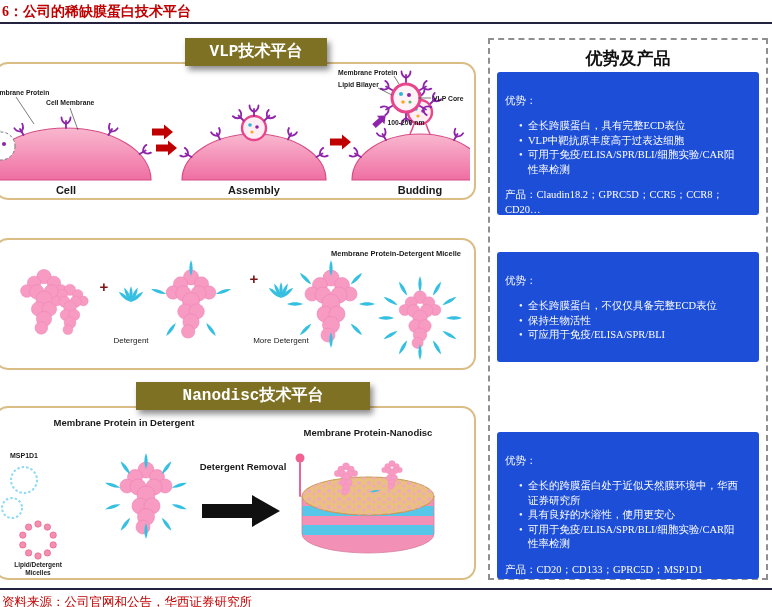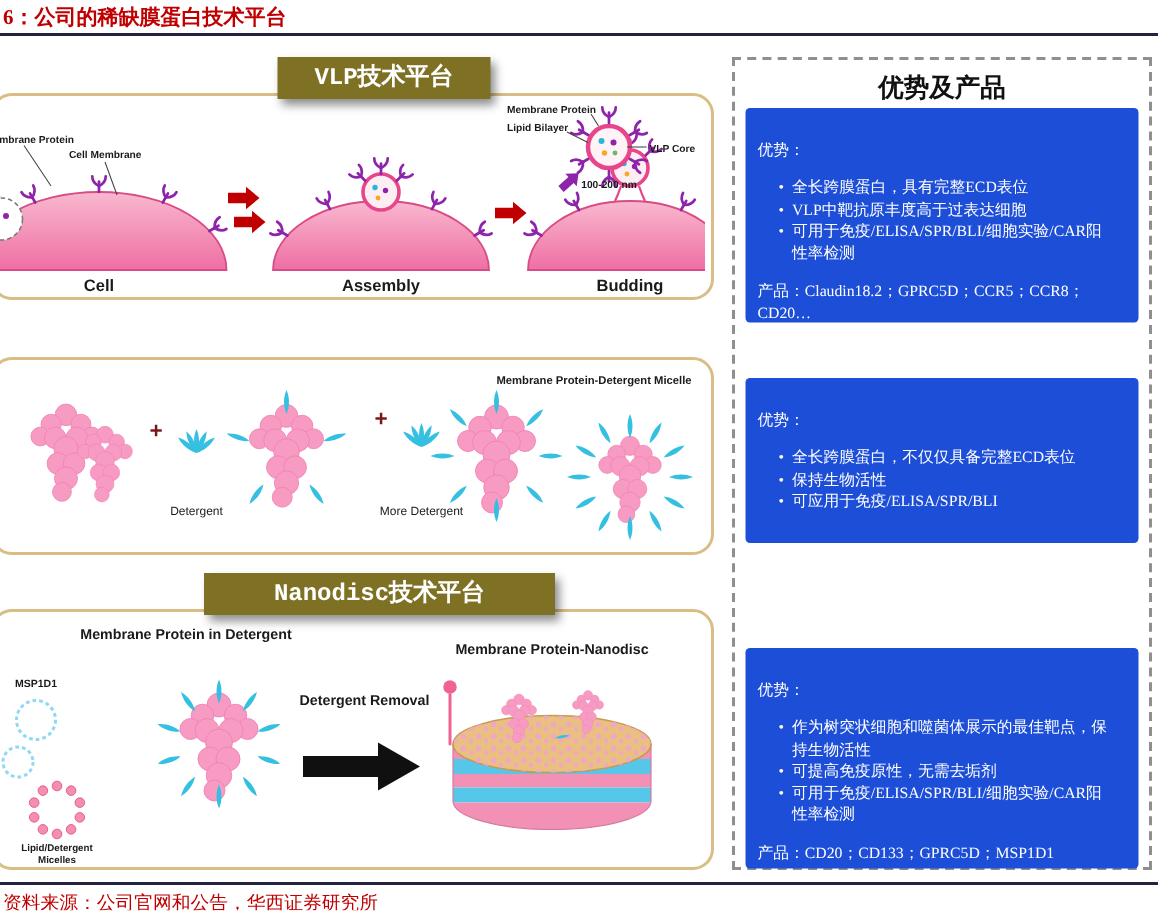--- a/index.html
+++ b/index.html
@@ -341,22 +341,22 @@
       <ul class="adv">
         <li class="adv-item">全长跨膜蛋白，不仅仅具备完整ECD表位</li>
         <li class="adv-item">保持生物活性</li>
         <li class="adv-item">可应用于免疫/ELISA/SPR/BLI</li>
       </ul>
     </div>
 
     <div class="advbox advbox3">
       <div>优势：</div>
       <ul class="adv">
-        <li class="adv-item">作为树突状细胞和噬菌体展示的最佳靶点，保持生物活性</li>
-        <li class="adv-item">可提高免疫原性，无需去垢剂</li>
+        <li class="adv-item">全长的跨膜蛋白处于近似天然膜环境中，华西证券研究所</li>
+        <li class="adv-item">具有良好的水溶性，使用更安心</li>
         <li class="adv-item">可用于免疫/ELISA/SPR/BLI/细胞实验/CAR阳性率检测</li>
       </ul>
       <div class="products">产品：CD20；CD133；GPRC5D；MSP1D1</div>
     </div>
   </div>
 
   <div class="rule rule-bottom"></div>
   <div class="source">资料来源：公司官网和公告，华西证券研究所</div>
 </div>
 

